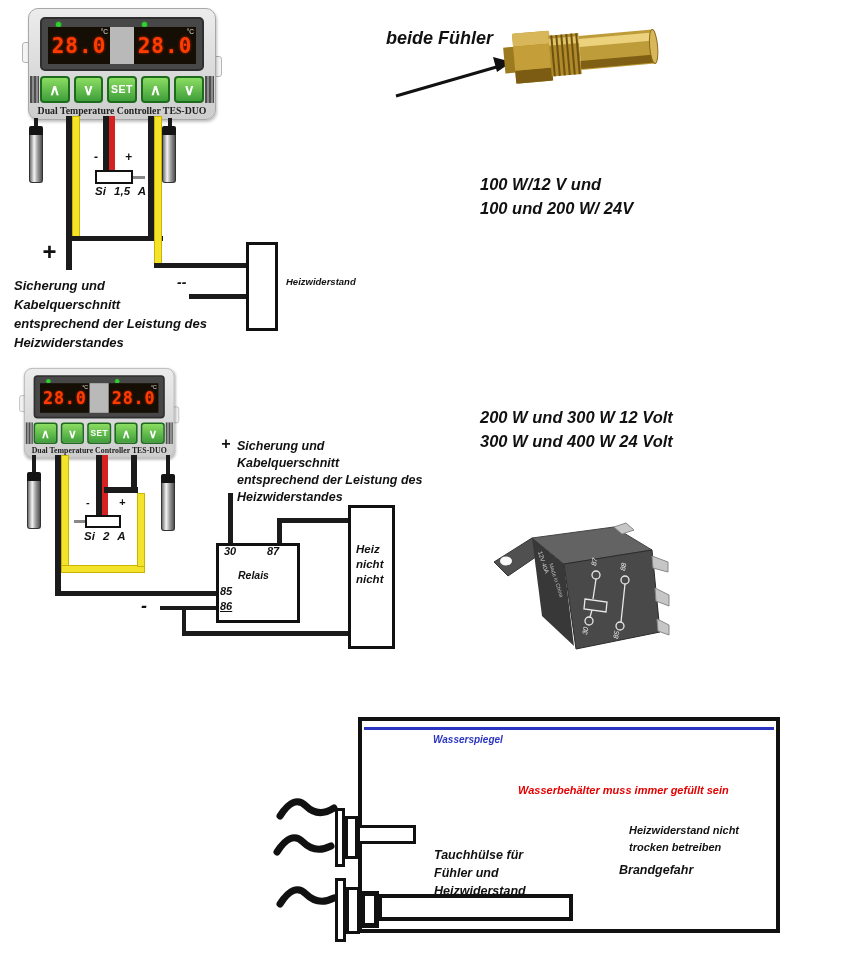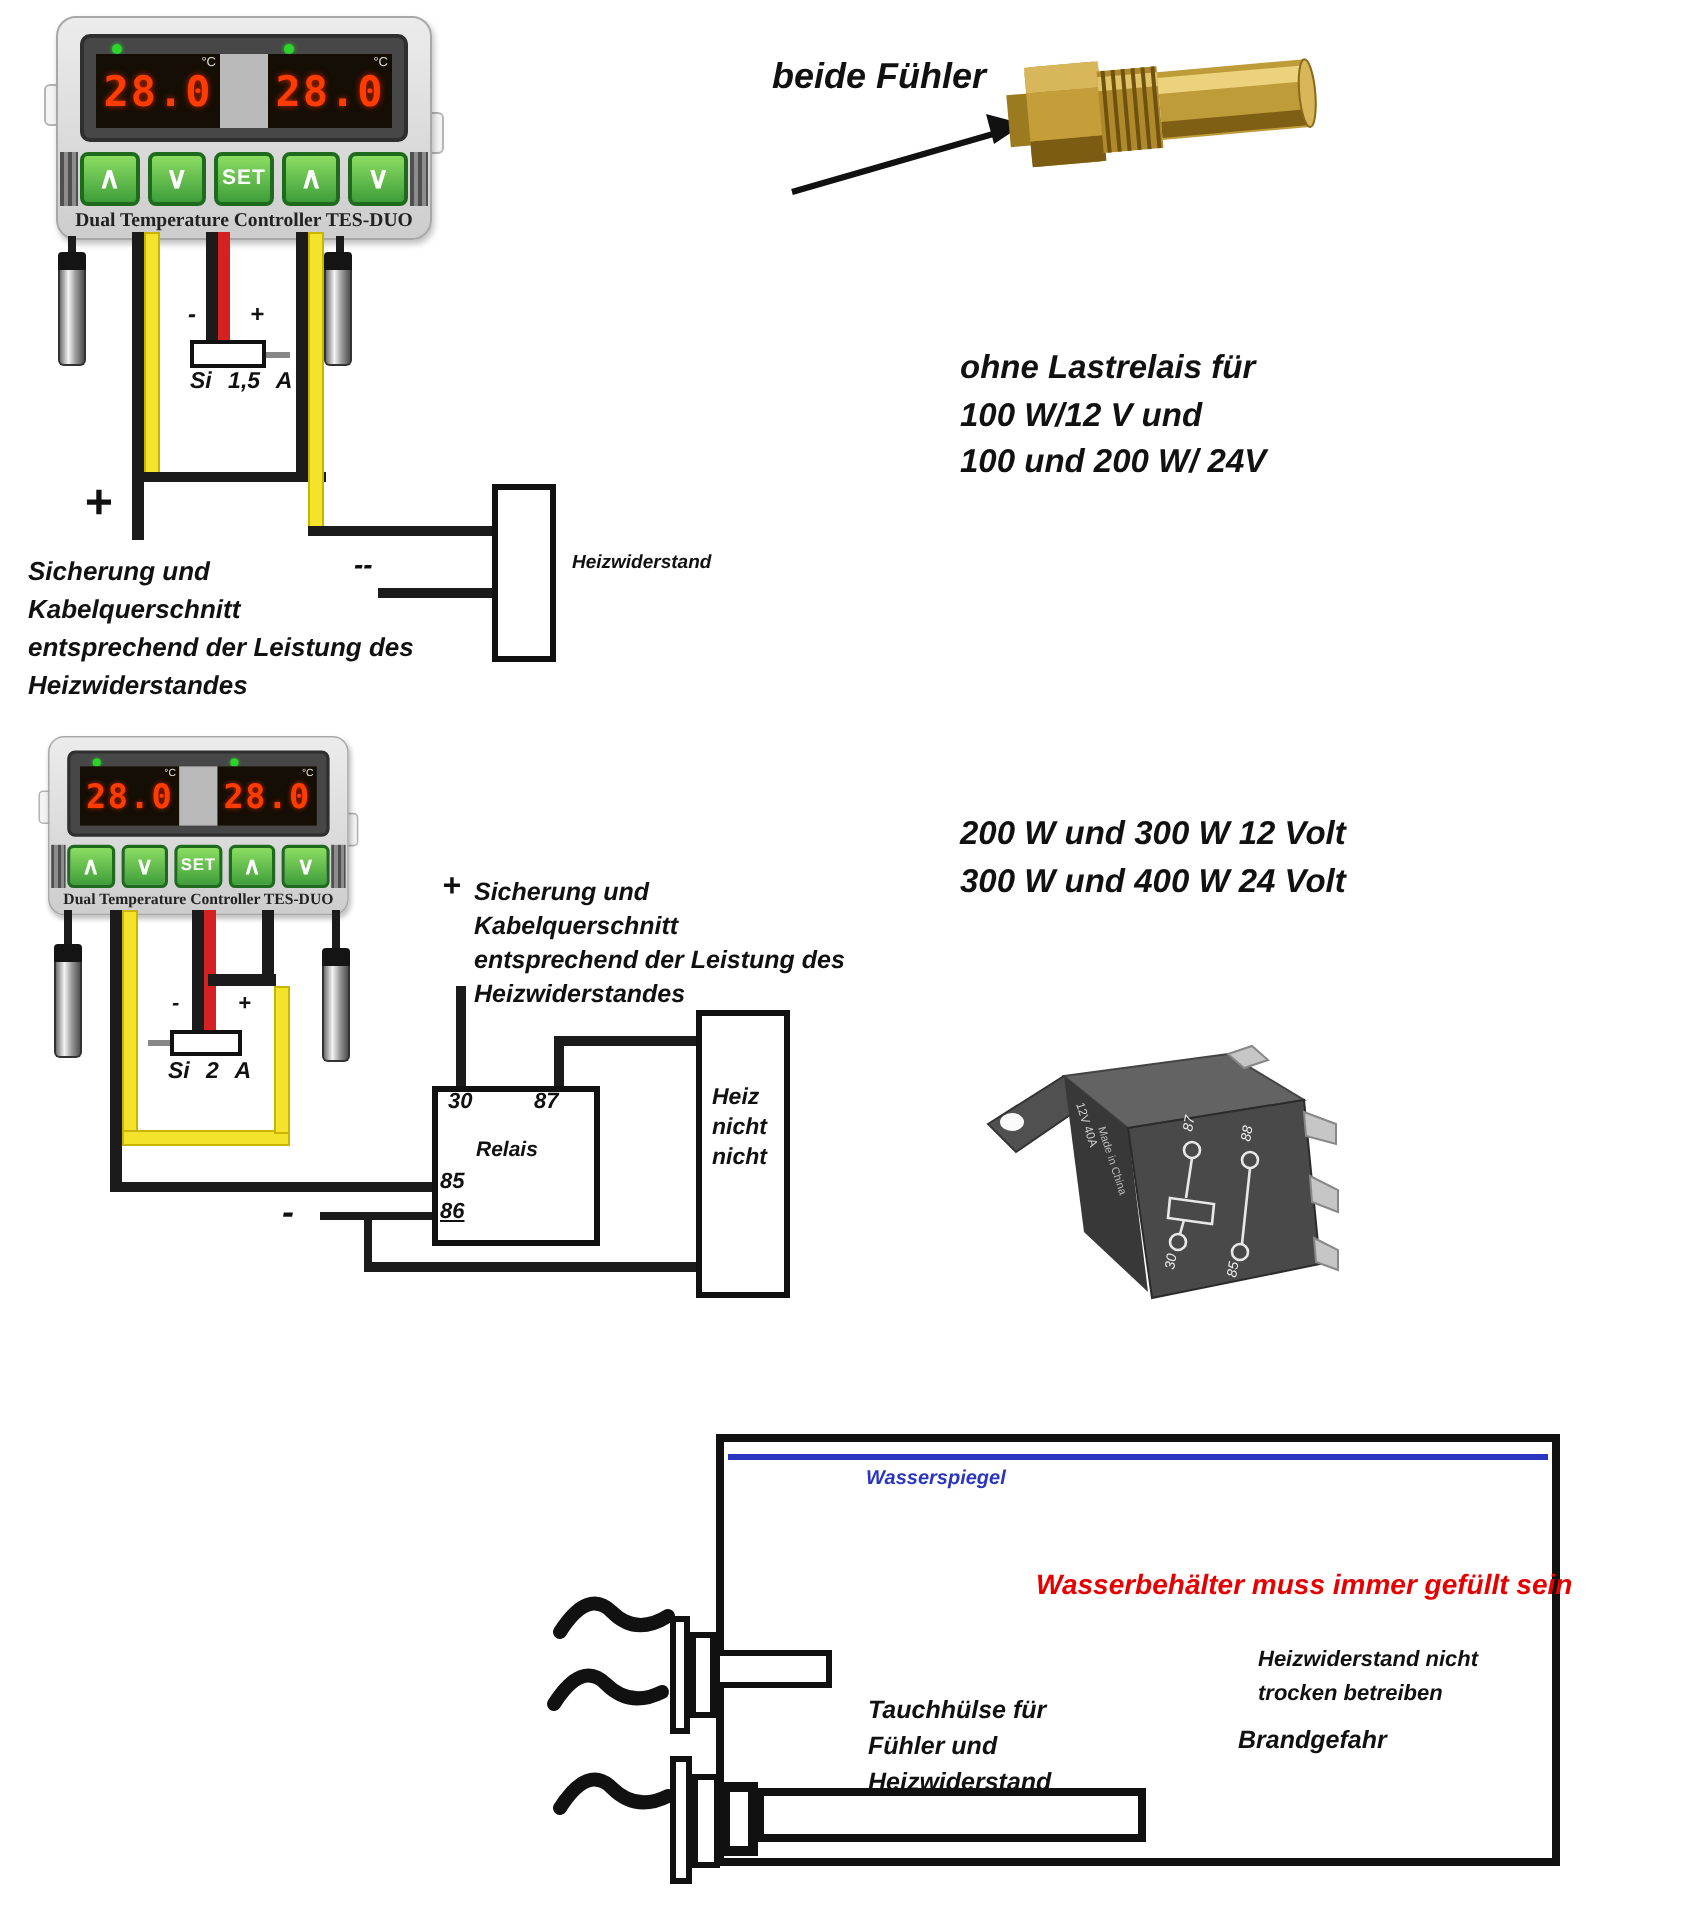--- a/index.html
+++ b/index.html
@@ -159,21 +159,20 @@
           <line x1="78" y1="23" x2="78" y2="64"></line>
       </g>
       <rect x="80" y="26" width="74" height="34" fill="#bf9c3a"></rect>
       <rect x="80" y="29" width="74" height="8" fill="#ecd27c"></rect>
       <rect x="80" y="51" width="74" height="8" fill="#7e5f13"></rect>
       <ellipse cx="154" cy="43" rx="4" ry="17" fill="#d8b75a" stroke="#8a6a18"></ellipse>
     </g>
   </svg>
 
   <div class="dtext power-note" style="left:480px;top:173px;">
-    <span style="display:block;">ohne Lastrelais für</span>
     <span style="display:block;">100 W/12 V und</span>
     <span style="display:block;">100 und 200 W/ 24V</span>
   </div>
 
   <div class="abs" style="left:24px;top:368px;width:188px;height:112px;transform:scale(0.8);transform-origin:0 0;">
     <div class="controller" style="left:0;top:0;">
       <div class="ctrl-tab" style="left:-6px;top:34px;"></div>
       <div class="ctrl-tab" style="right:-6px;top:48px;"></div>
       <div class="ctrl-body"></div>
       <div class="bezel">
@@ -299,21 +298,21 @@
       <text x="95" y="113" transform="rotate(-80 95 113)">30</text>
       <text x="126" y="117" transform="rotate(-80 126 117)">85</text>
     </g>
     <text x="46" y="30" font-size="6" fill="#d0d0d0" font-family="Liberation Sans, sans-serif" transform="rotate(72 46 30)">12V 40A</text>
     <text x="57" y="42" font-size="5.5" fill="#bbbbbb" font-family="Liberation Sans, sans-serif" transform="rotate(72 57 42)">Made in China</text>
   </svg>
 
   <div class="tank"></div>
   <div class="abs" style="left:364px;top:727px;width:410px;height:3px;background:#2a35c0;"></div>
   <div class="dtext blue-text" style="left:433px;top:734px;font-size:10px;">Wasserspiegel</div>
-  <div class="dtext red-text" style="left:518px;top:784px;font-size:14px;">Wasserbehälter muss immer gefüllt sein</div>
+  <div class="dtext red-text" style="left:518px;top:784px;font-size:11px;">Wasserbehälter muss immer gefüllt sein</div>
   <div class="dtext" style="left:629px;top:822px;font-size:11px;line-height:17px;">
     <span style="display:block;">Heizwiderstand nicht</span>
     <span style="display:block;">trocken betreiben</span>
   </div>
   <div class="dtext" style="left:619px;top:863px;font-size:12.5px;">Brandgefahr</div>
   <div class="dtext" style="left:434px;top:846px;font-size:12.5px;line-height:18px;">
     <span style="display:block;font-style:italic;">Tauchhülse für</span>
     <span style="display:block;">Fühler und</span>
     <span style="display:block;">Heizwiderstand</span>
   </div>

